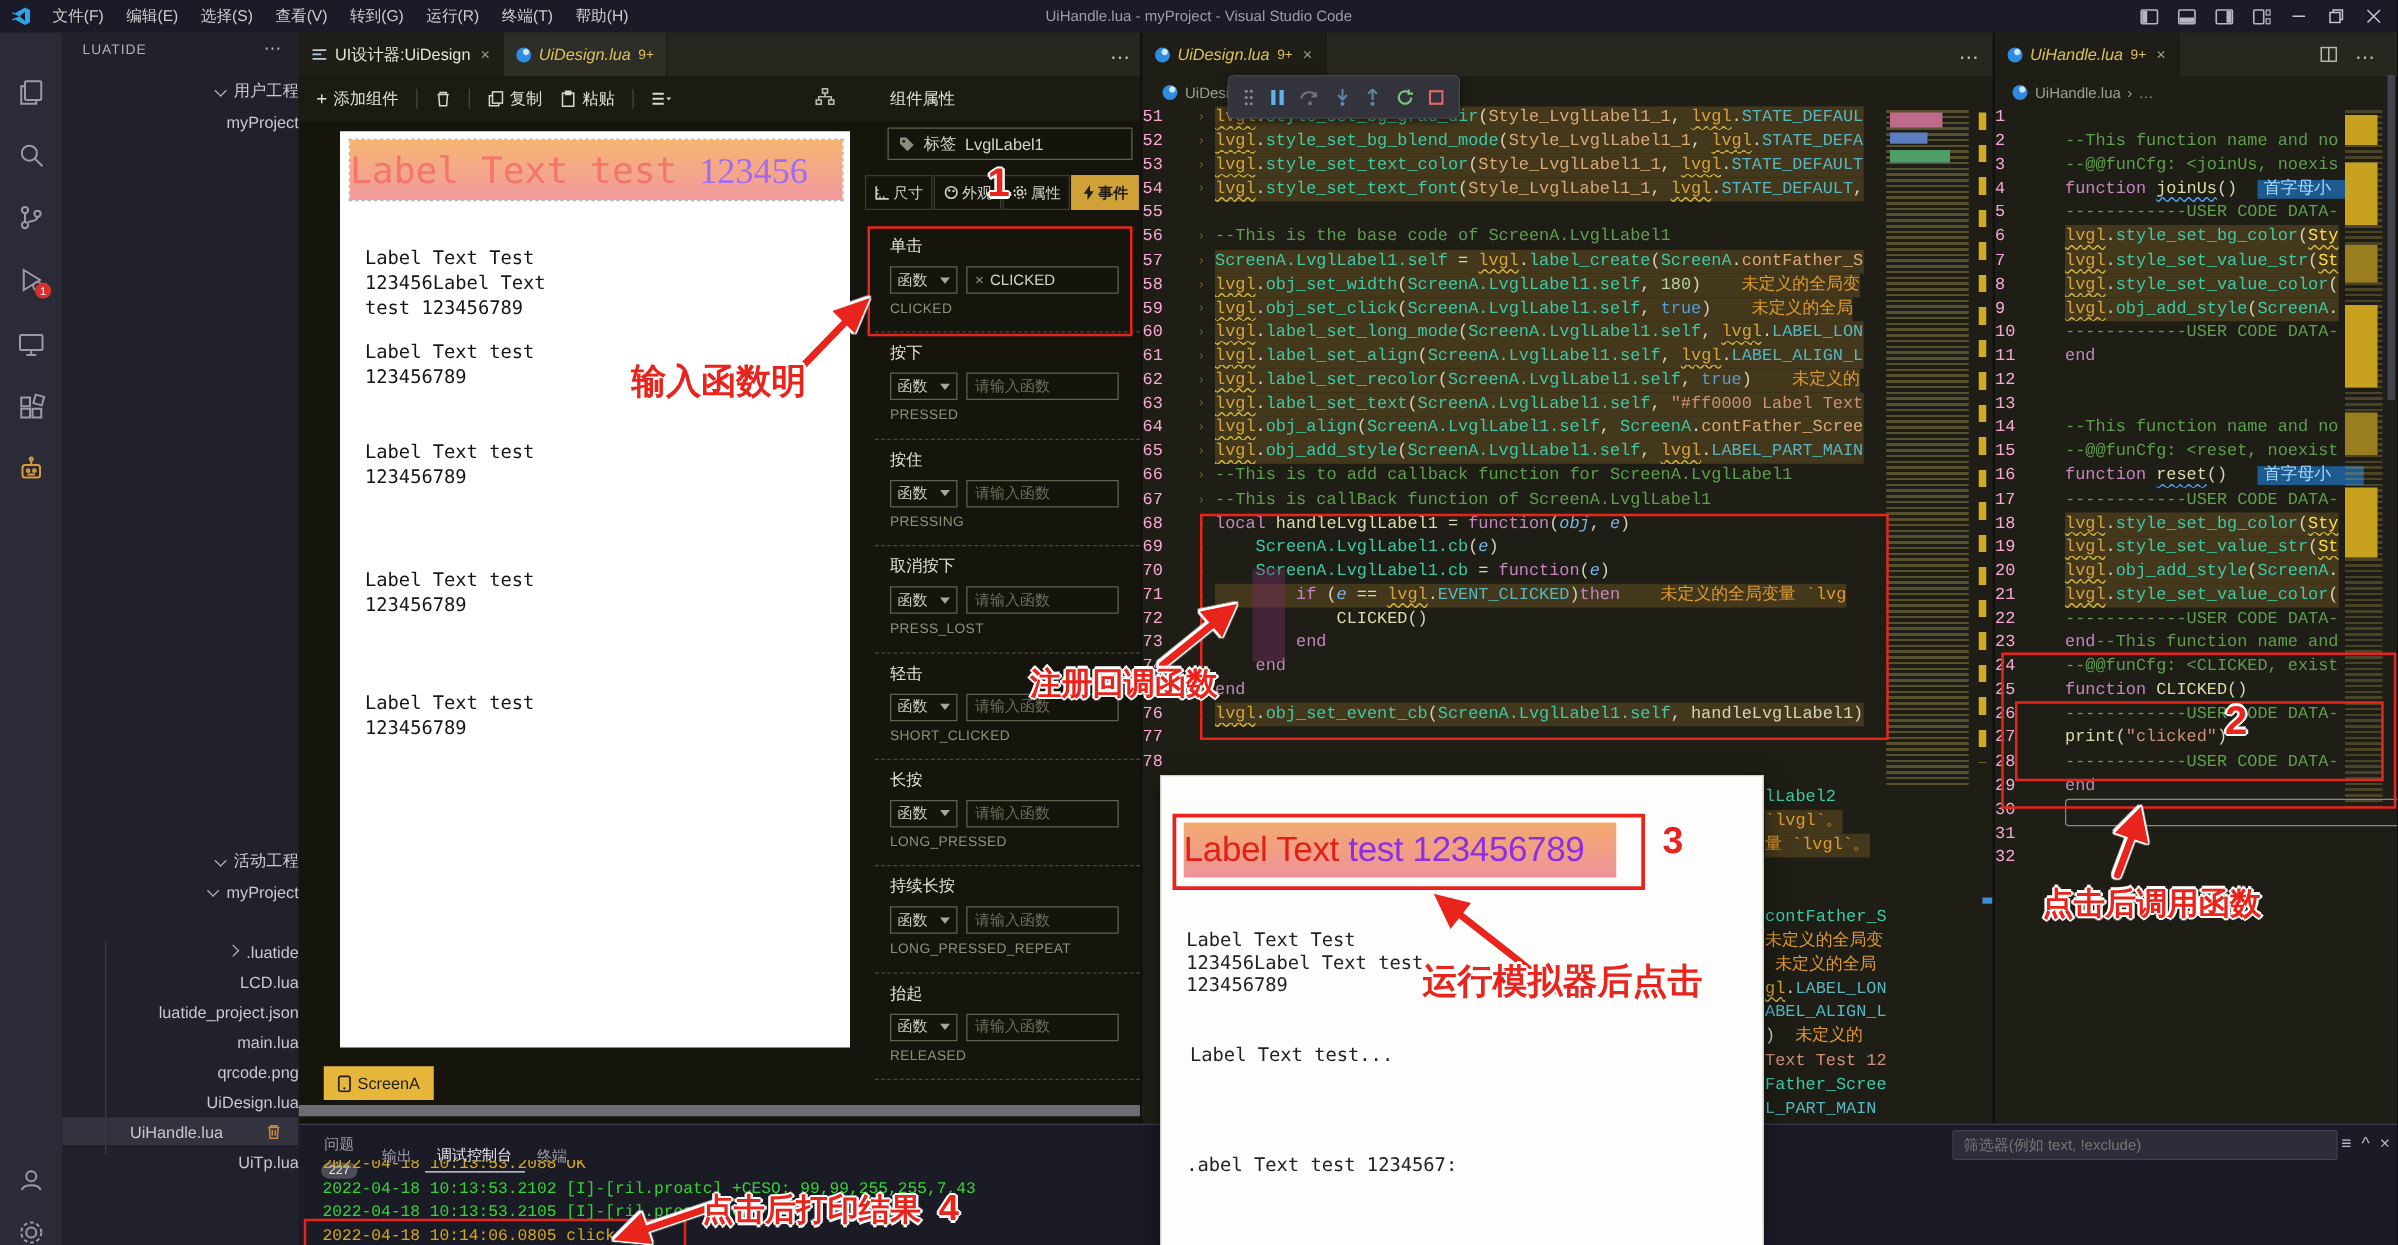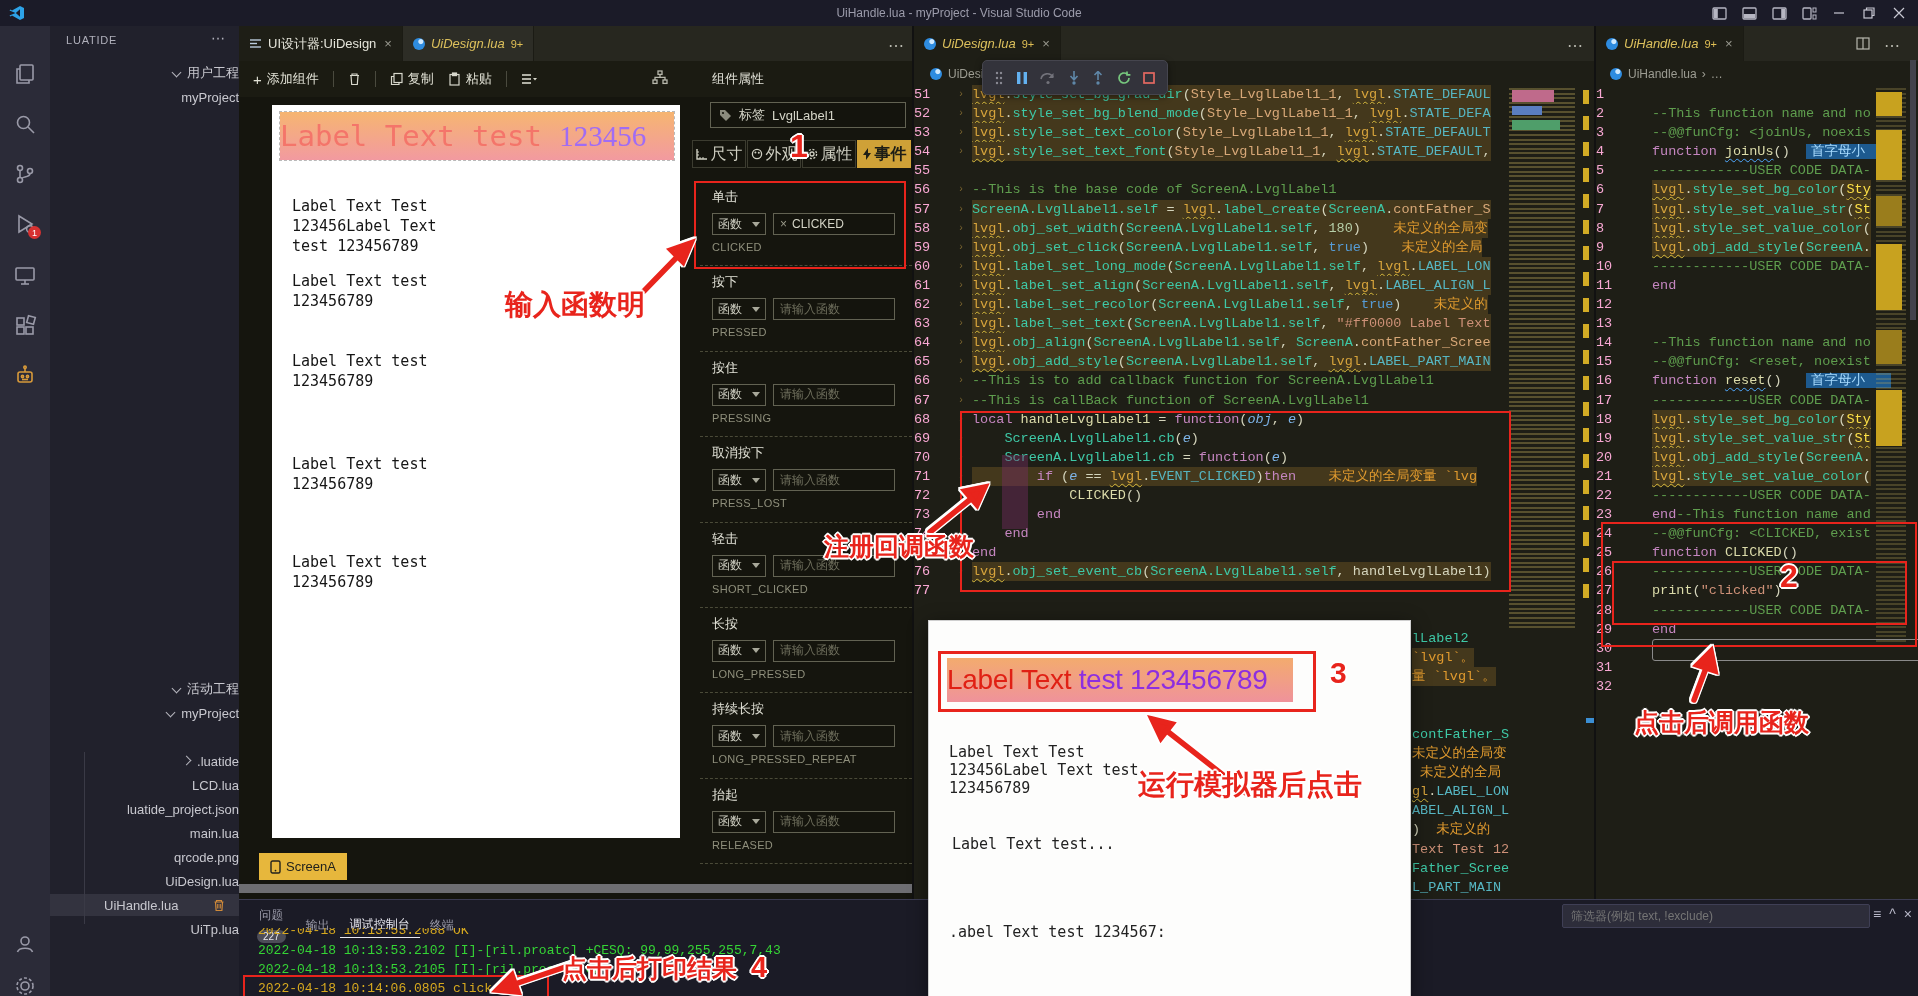--- a/index.html
+++ b/index.html
@@ -65,21 +65,21 @@
       display:flex;align-items:center;justify-content:center;gap:5px;}
   #designer-hscroll{left:239px;top:884px;width:675px;height:9px;background:#2a2a24;}
   #designer-hscroll div{width:100%;height:100%;background:#6e6e72;}
 
   
   #props-title{left:712px;top:70px;color:#e0e0d6;font-size:13px;}
   #sitemap-ico{left:652px;top:70px;}
   #tag-box{left:710px;top:102px;width:196px;height:26px;background:#14140d;border:1px solid #626252;
       display:flex;align-items:center;gap:7px;color:#d5d5c8;font-size:13px;padding-left:8px;box-sizing:border-box;}
   #prop-tabs{left:692px;top:140px;display:flex;gap:1px;}
-  .ptab{width:54px;height:28px;background:#14140d;border:1px solid #3c3c30;color:#cfcfc2;font-size:16px;
+  .ptab{width:54px;height:28px;background:#14140d;border:1px solid #3c3c30;color:#cfcfc2;font-size:12px;
       display:flex;align-items:center;justify-content:center;gap:3px;box-sizing:border-box;}
   .ptab.active{background:#cfa137;color:#1e1e16;font-weight:bold;border-color:#cfa137;}
   #event-list{left:700px;top:181px;width:212px;}
   .ev-sec{height:85.4px;box-sizing:border-box;padding:7px 0 0 12px;border-bottom:1px dashed #4a4a38;}
   .ev-name{color:#e3e3d8;font-size:13px;}
   .ev-row{display:flex;gap:7px;margin-top:7px;}
   .ev-func{width:54px;height:22px;background:#14140d;border:1px solid #626252;color:#cfcfc2;font-size:12px;
       display:flex;align-items:center;justify-content:space-between;padding:0 5px;box-sizing:border-box;}
   .caret{width:0;height:0;border-left:4px solid transparent;border-right:4px solid transparent;border-top:5px solid #a8a89a;}
   .ev-input{width:122px;height:22px;background:#14140d;border:1px solid #626252;color:#d4d4c6;font-size:12px;
@@ -156,20 +156,21 @@
 <body>
 
 <div id="app">
 
   <div id="titlebar" class="abs">
     <span id="vscode-logo">
       <svg width="16" height="16" viewBox="0 0 16 16">
           <path d="M11 1 L15 3 L15 13 L11 15 L3 10.5 L1.5 11.5 L0.5 10.5 L6.5 8 L0.5 5.5 L1.5 4.5 L3 5.5 Z M11 4.2 L6.8 8 L11 11.8 Z" fill="#2da3e8"></path>
         </svg>
     </span>
+    <span id="menu-row"><span class="menu-item">文件(F)</span><span class="menu-item">编辑(E)</span><span class="menu-item">选择(S)</span><span class="menu-item">查看(V)</span><span class="menu-item">转到(G)</span><span class="menu-item">运行(R)</span><span class="menu-item">终端(T)</span><span class="menu-item">帮助(H)</span></span>
     <span id="win-title">UiHandle.lua - myProject - Visual Studio Code</span>
     <span id="win-controls">
       <span class="wc">
           <svg width="15" height="13" viewBox="0 0 15 13">
             <rect x="1" y="1" width="13" height="11" rx="1" fill="none" stroke="#b6b6c2" stroke-width="1.3"></rect>
             <rect x="1.8" y="1.8" width="4" height="9.4" fill="#b6b6c2"></rect>
           </svg>
         </span>
       <span class="wc">
           <svg width="15" height="13" viewBox="0 0 15 13">
@@ -661,20 +662,21 @@
       <div class="cl"><span class="ln">68</span><span class="gmark">›</span><span class="segs"><span class="s-kw">local </span><span class="s-dfn">handleLvglLabel1</span><span class="s-pl"> = </span><span class="s-kw">function</span><span class="s-pl">(</span><span class="s-arg">obj</span><span class="s-pl">, </span><span class="s-arg">e</span><span class="s-pl">)</span></span></div>
       <div class="cl"><span class="ln">69</span><span class="gmark">›</span><span class="segs"><span class="s-pl">    </span><span class="s-fn">ScreenA.LvglLabel1.cb</span><span class="s-pl">(</span><span class="s-arg">e</span><span class="s-pl">)</span></span></div>
       <div class="cl"><span class="ln">70</span><span class="gmark">›</span><span class="segs"><span class="s-pl">    </span><span class="s-fn">ScreenA.LvglLabel1.cb</span><span class="s-pl"> = </span><span class="s-kw">function</span><span class="s-pl">(</span><span class="s-arg">e</span><span class="s-pl">)</span></span></div>
       <div class="cl hl"><span class="ln">71</span><span class="gmark">›</span><span class="segs"><span class="s-pl">        </span><span class="s-kw">if</span><span class="s-pl"> (</span><span class="s-arg">e</span><span class="s-pl"> == </span><span class="s-lv">lvgl</span><span class="s-pl">.</span><span class="s-cn">EVENT_CLICKED</span><span class="s-pl">)</span><span class="s-kw">then</span><span class="s-warn">    未定义的全局变量 `lvg</span></span></div>
       <div class="cl"><span class="ln">72</span><span class="gmark">›</span><span class="segs"><span class="s-pl">            </span><span class="s-dfn">CLICKED</span><span class="s-pl">()</span></span></div>
       <div class="cl"><span class="ln">73</span><span class="gmark">›</span><span class="segs"><span class="s-pl">        </span><span class="s-kw">end</span></span></div>
       <div class="cl"><span class="ln">74</span><span class="gmark">›</span><span class="segs"><span class="s-pl">    </span><span class="s-kw">end</span></span></div>
       <div class="cl"><span class="ln">75</span><span class="gmark">›</span><span class="segs"><span class="s-kw">end</span></span></div>
       <div class="cl hl"><span class="ln">76</span><span class="gmark">›</span><span class="segs"><span class="s-lv">lvgl</span><span class="s-pl">.</span><span class="s-fn">obj_set_event_cb</span><span class="s-pl">(</span><span class="s-fn">ScreenA.LvglLabel1.self</span><span class="s-pl">, </span><span class="s-pl">handleLvglLabel1)</span></span></div>
       <div class="cl"><span class="ln">77</span><span class="segs"></span></div>
+      <div class="cl"><span class="ln">78</span><span class="segs"></span></div>
     </div>
   <div id="mid-strip" class="abs codefont">
       <div class="frag" style="top: 629px;"><span class="s-fn">lLabel2</span></div>
       <div class="frag bg" style="top: 648px;"><span class="s-warn">`lvgl`。</span></div>
       <div class="frag bg" style="top: 667px;"><span class="s-warn">量 `lvgl`。</span></div>
       <div class="frag" style="top: 725px;"><span class="s-fn">contFather_S</span></div>
       <div class="frag" style="top: 744px;"><span class="s-warn">未定义的全局变</span></div>
       <div class="frag" style="top: 763px;"><span class="s-warn"> 未定义的全局</span></div>
       <div class="frag" style="top: 782px;"><span class="s-lv">gl</span><span class="s-pl">.</span><span class="s-cn">LABEL_LON</span></div>
       <div class="frag" style="top: 801px;"><span class="s-cn">ABEL_ALIGN_L</span></div>

